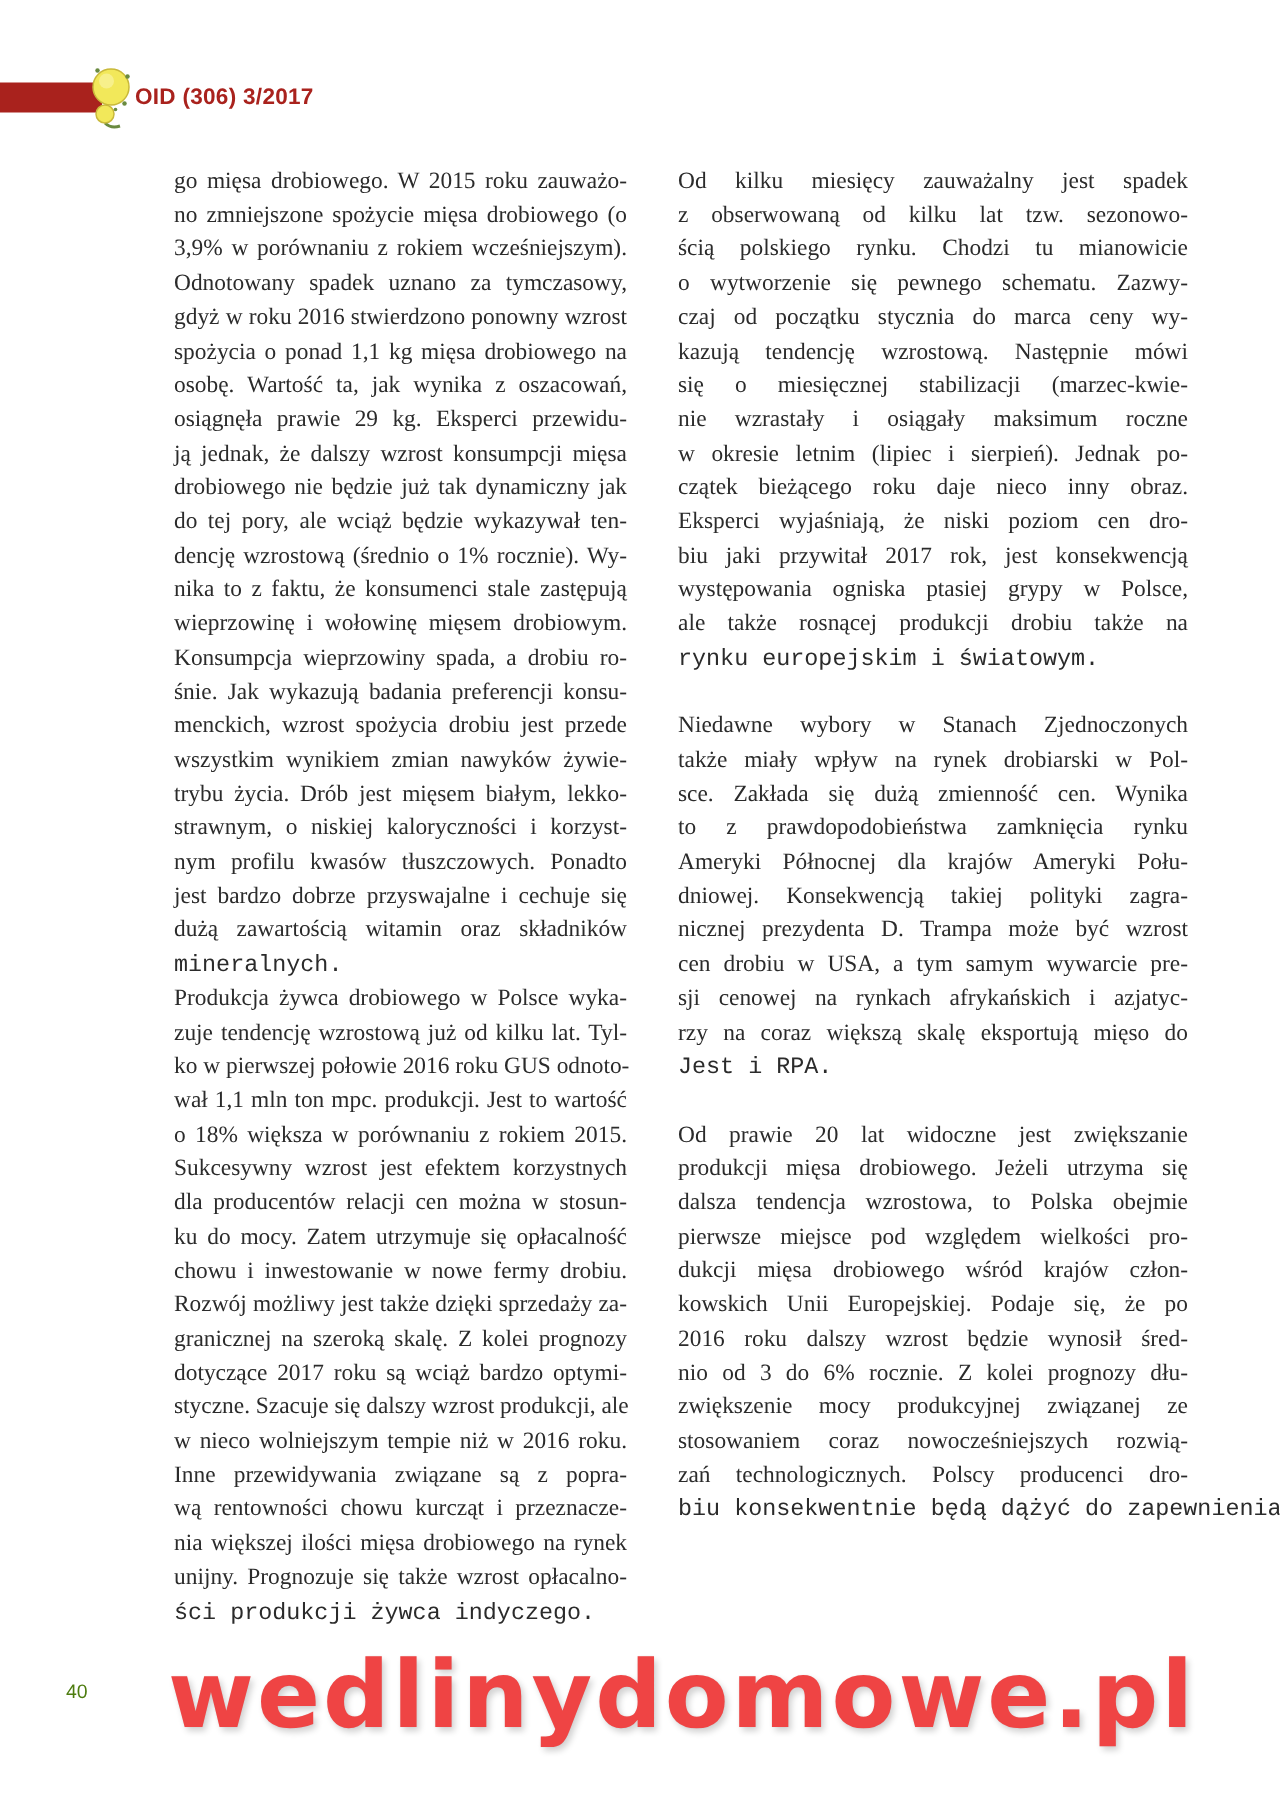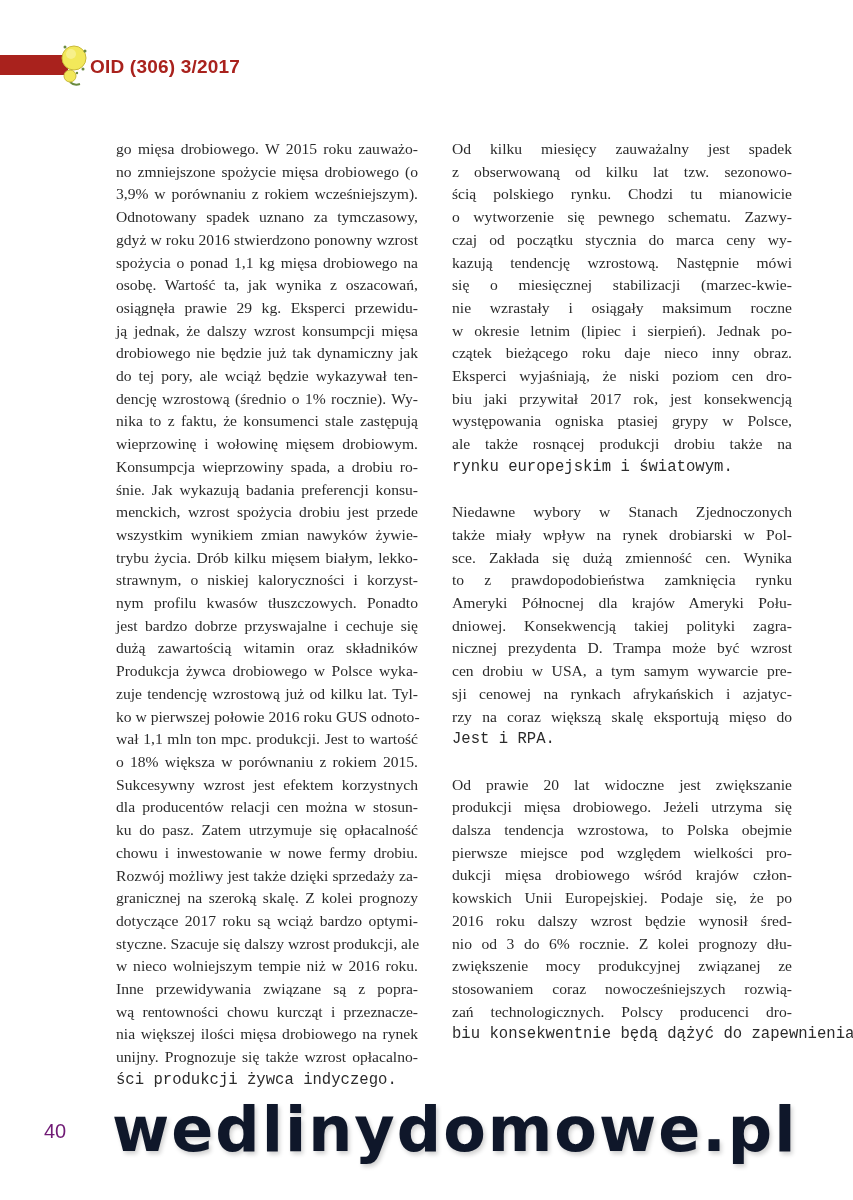--- a/index.html
+++ b/index.html
@@ -8,47 +8,47 @@
       font-family: "Liberation Serif", "DejaVu Serif", serif; color: #2b2b2b;
     }
     .header-bar {
       position: absolute; left: 0; top: 55px; width: 68px; height: 20px; background: #a9221d;
     }
     .logo {
       position: absolute; left: 56px; top: 42px; width: 40px; height: 46px;
     }
     .issue-label {
       position: absolute; left: 90px; top: 56px; font-family: "Liberation Sans", "DejaVu Sans", sans-serif;
-      font-weight: bold; font-size: 19px; color: #a9221d; letter-spacing: 0.2px;
+      font-weight: bold; font-size: 15px; color: #a9221d; letter-spacing: 0.2px;
     }
     .col {
-      position: absolute; top: 110px; font-size: 15.6px; line-height: 22.7px; text-align: justify; margin-top: 28px;
+      position: absolute; top: 110px; font-size: 15.6px; line-height: 22.7px; text-align: justify;
     }
     .col-left { left: 116px; width: 302px; }
     .col-right { left: 452px; width: 340px; }
     .col p { margin: 0; }
     .col p.gap { margin-top: 22.7px; }
     .line { display: block; text-align: justify; text-align-last: justify; white-space: nowrap; }
     .line.last { text-align-last: left; font-family: Liberation Mono, monospace; }
     .arrow {
       display: inline-block; width: 0; height: 0; margin-left: 4px; vertical-align: -1px;
       border-top: 6px solid transparent; border-bottom: 6px solid transparent; border-left: 11px solid #c0332b;
       position: relative;
     }
     .arrow::after {
       content: ""; position: absolute; left: -9px; top: -3.5px; width: 0; height: 0;
       border-top: 3.5px solid transparent; border-bottom: 3.5px solid transparent; border-left: 6.5px solid #ffffff;
     }
     .page-number {
       position: absolute; left: 44px; top: 1120px; font-family: "Liberation Sans", "DejaVu Sans", sans-serif;
-      font-size: 20px; color: #701a75;
+      font-size: 13px; color: #4d7c0f;
     }
     .watermark {
       position: absolute; left: 112px; top: 1093px; font-family: "DejaVu Sans", sans-serif; font-weight: bold;
-      font-size: 62px; color: #0f172a; letter-spacing: 2px;
+      font-size: 62px; color: #ef4444; letter-spacing: 2px;
       text-shadow: 2px 3px 4px rgba(0,0,0,0.18), 0 0 1px rgba(0,0,0,0.08);
     }
   </style>
 </head>
 <body>
 
 <div class="header-bar"></div>
 <div class="logo">
   <svg width="40" height="46" viewBox="0 0 40 46">
     <path d="M14 40 Q18 44 24 42" stroke="#6a8a40" stroke-width="2" fill="none"></path>
@@ -76,35 +76,36 @@
     <span class="line">ją jednak, że dalszy wzrost konsumpcji mięsa</span>
     <span class="line">drobiowego nie będzie już tak dynamiczny jak</span>
     <span class="line">do tej pory, ale wciąż będzie wykazywał ten-</span>
     <span class="line">dencję wzrostową (średnio o 1% rocznie). Wy-</span>
     <span class="line">nika to z faktu, że konsumenci stale zastępują</span>
     <span class="line">wieprzowinę i wołowinę mięsem drobiowym.</span>
     <span class="line">Konsumpcja wieprzowiny spada, a drobiu ro-</span>
     <span class="line">śnie. Jak wykazują badania preferencji konsu-</span>
     <span class="line">menckich, wzrost spożycia drobiu jest przede</span>
     <span class="line">wszystkim wynikiem zmian nawyków żywie-</span>
-    <span class="line">trybu życia. Drób kilku mięsem białym, lekko-</span>
+    <span class="line">trybu życia. Drób jest mięsem białym, lekko-</span>
     <span class="line">strawnym, o niskiej kaloryczności i korzyst-</span>
     <span class="line">nym profilu kwasów tłuszczowych. Ponadto</span>
     <span class="line">jest bardzo dobrze przyswajalne i cechuje się</span>
     <span class="line">dużą zawartością witamin oraz składników</span>
+    <span class="line last">mineralnych.</span>
   </p>
   <p>
     <span class="line">Produkcja żywca drobiowego w Polsce wyka-</span>
     <span class="line">zuje tendencję wzrostową już od kilku lat. Tyl-</span>
     <span class="line">ko w pierwszej połowie 2016 roku GUS odnoto-</span>
     <span class="line">wał 1,1 mln ton mpc. produkcji. Jest to wartość</span>
     <span class="line">o 18% większa w porównaniu z rokiem 2015.</span>
     <span class="line">Sukcesywny wzrost jest efektem korzystnych</span>
     <span class="line">dla producentów relacji cen można w stosun-</span>
-    <span class="line">ku do pasz. Zatem utrzymuje się opłacalność</span>
+    <span class="line">ku do mocy. Zatem utrzymuje się opłacalność</span>
     <span class="line">chowu i inwestowanie w nowe fermy drobiu.</span>
     <span class="line">Rozwój możliwy jest także dzięki sprzedaży za-</span>
     <span class="line">granicznej na szeroką skalę. Z kolei prognozy</span>
     <span class="line">dotyczące 2017 roku są wciąż bardzo optymi-</span>
     <span class="line">styczne. Szacuje się dalszy wzrost produkcji, ale</span>
     <span class="line">w nieco wolniejszym tempie niż w 2016 roku.</span>
     <span class="line">Inne przewidywania związane są z popra-</span>
     <span class="line">wą rentowności chowu kurcząt i przeznacze-</span>
     <span class="line">nia większej ilości mięsa drobiowego na rynek</span>
     <span class="line">unijny. Prognozuje się także wzrost opłacalno-</span>

